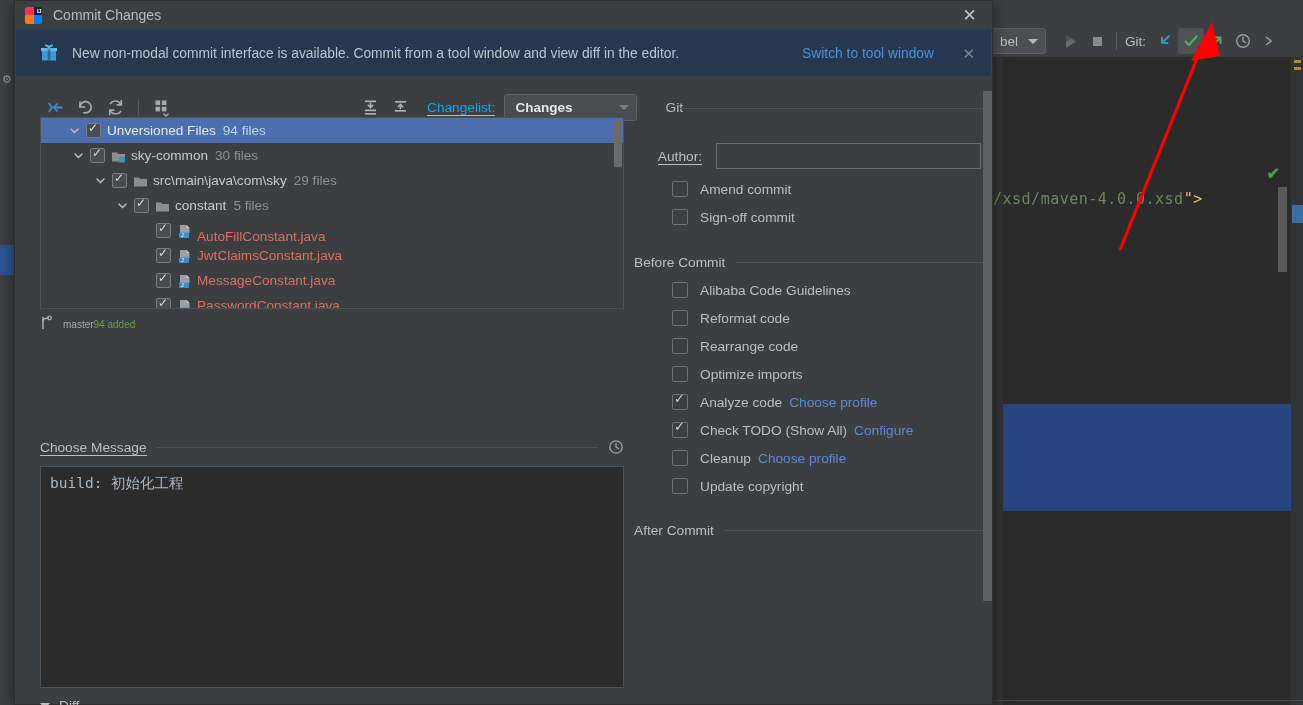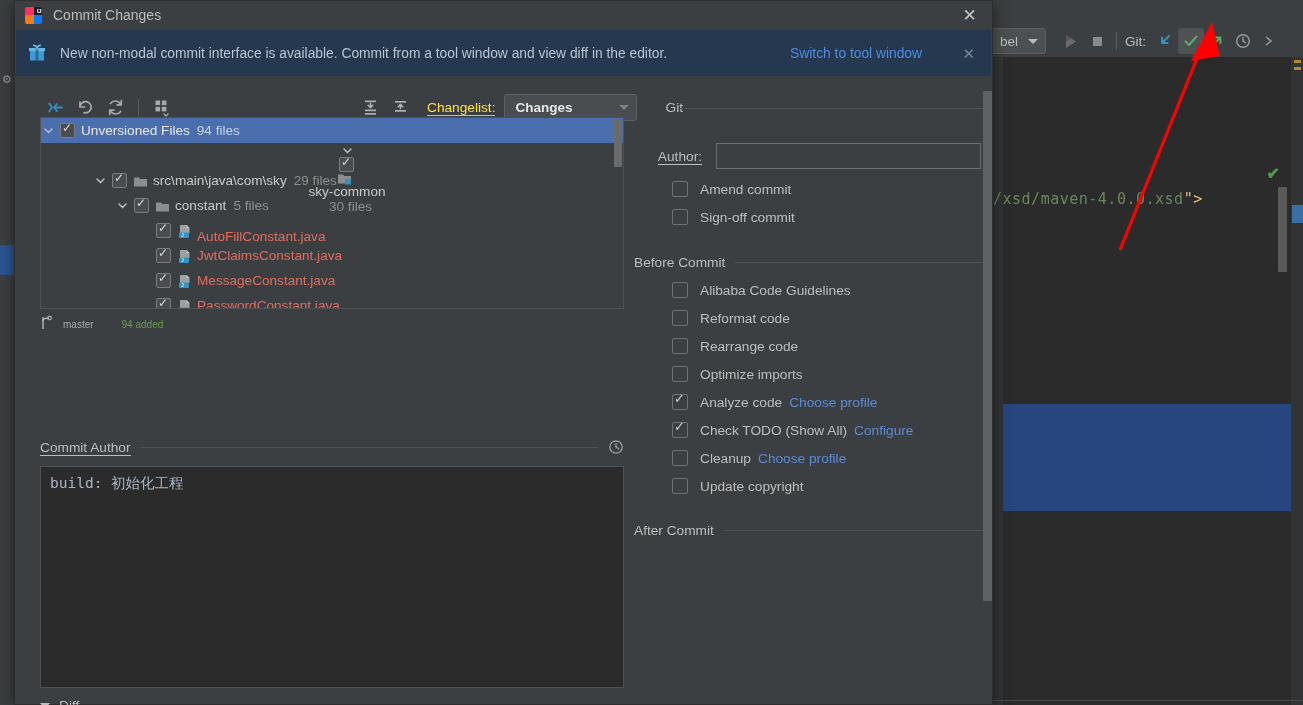--- a/index.html
+++ b/index.html
@@ -58,34 +58,34 @@
   .ij-logo .q1{position:absolute;left:0;top:0;width:8.5px;height:8.5px;background:#fe315d;}
   .ij-logo .q2{position:absolute;right:0;top:0;width:8.5px;height:8.5px;background:#1b1b2e;}
   .ij-logo .q3{position:absolute;left:0;bottom:0;width:8.5px;height:8.5px;background:#f97a12;}
   .ij-logo .q4{position:absolute;right:0;bottom:0;width:8.5px;height:8.5px;background:#087cfa;}
   .ij-logo .ij{position:absolute;right:1px;top:1px;color:#fff;font-size:6px;font-family:"Liberation Sans",sans-serif;font-weight:bold;letter-spacing:-.5px;}
   .dlg-title { color:#bbbbbb; font-size:14px; margin-left:11px; }
   .dlg-close { position:absolute; right:0; top:0; width:45px; height:28px; display:flex; align-items:center; justify-content:center; color:#c0c0c0; font-size:17px; font-weight:300; }
 
   .notif {
     margin:0 1px; height:46px; background:#25384f; display:flex; align-items:center;
-    padding:0 0 0 12px; position:relative; border-top:1px solid #2e3e52;
+    padding:0 0 0 24px; position:relative; border-top:1px solid #2e3e52;
   }
   .gift-icon { width:18px; height:18px; position:relative; flex:none; }
   .notif-text { color:#b8c4d0; font-size:13.8px; margin-left:14px; }
   .notif-link { color:#4d8ce0; font-size:13.8px; margin-left:123px; }
   .notif-close { position:absolute; right:16px; top:15px; color:#7b8794; font-size:15px; font-weight:300; }
 
   .dlg-body { position:absolute; left:1px; top:76px; right:1px; bottom:1px; }
 
   
   .ctrl-row { position:absolute; left:24px; top:14px; width:930px; height:32px; display:flex; align-items:center; }
   .ic-btn { width:30px; height:26px; display:flex; align-items:center; justify-content:center; }
   .vsep { width:1px; height:17px; background:#5a5a5a; margin:0 8px; }
-  .changelist-lbl { color:#fde047; font-size:13.7px; margin:0 9px 0 12px; }
+  .changelist-lbl { color:#0ea5e9; font-size:13.7px; margin:0 9px 0 12px; }
   .changelist-lbl u { text-decoration:none; border-bottom:1px solid #bdbdbd; }
   .combo-changes {
     width:133px; height:27px; background:#4a4d4f; border:1px solid #5e6163; border-radius:3px;
     display:flex; align-items:center; justify-content:space-between; padding:0 7px 0 10px; box-sizing:border-box;
   }
   .combo-changes span { color:#e6e6e6; font-size:13.5px; font-weight:bold; }
   .caret-dis { width:0;height:0;border-left:5px solid transparent;border-right:5px solid transparent;border-top:5px solid #7d7d7d; }
   .git-section-lbl { color:#bdbdbd; font-size:13.7px; margin-left:28px; }
 
   
@@ -97,21 +97,21 @@
   .cbox.checked::after { content:"✓"; position:absolute; left:1px; top:-3px; font-size:12px; color:#d8d8d8; }
   .folder-ico { width:14px; height:12px; flex:none; margin-right:6px; position:relative; }
   .java-ico { width:14px; height:14px; flex:none; margin-right:6px; position:relative; }
   .tname { color:#c8c8c8; }
   .tcount { color:#8e8e8e; margin-left:7px; }
   .tpath { color:#8e8e8e; margin-left:9px; }
   .tree-scroll { position:absolute; right:1px; top:1px; width:8px; height:48px; background:#6b6b6b; border-radius:1px; }
 
   .branch-row { position:absolute; left:24px; top:238px; display:flex; align-items:center; font-size:10px; }
   .branch-name { color:#a8a8a8; margin-left:10px; }
-  .added-count { color:#6a9b55; margin-left:28px; }
+  .added-count { color:#6a9b55; }
 
   
   .cm-header { position:absolute; left:24px; top:362px; width:584px; display:flex; align-items:center; }
   .cm-title { color:#bdbdbd; font-size:13.7px; white-space:nowrap; }
   .cm-title u { text-decoration:none; border-bottom:1px solid #bdbdbd; }
   .cm-line { flex:1; height:1px; background:#4f5254; margin:0 10px; }
   .cm-clock { width:16px; height:16px; flex:none; }
   .cm-box {
     position:absolute; left:24px; top:389px; width:584px; height:222px;
     background:#2b2b2b; border:1px solid #4e5254; box-sizing:border-box; padding:7px 9px;
@@ -297,31 +297,31 @@
         <div class="changelist-lbl"><u>Changelist:</u></div>
         <div class="combo-changes">
           <span>Changes</span>
           <span class="caret-dis"></span>
         </div>
         <div class="git-section-lbl">Git</div>
       </div>
 
       <div class="tree-wrap">
         <div id="tree-rows">
-            <div class="tree-row sel" style="padding-left: 0;">
+            <div class="tree-row sel" style="padding-left: 26px;">
               <span class="twisty">
                 <svg width="11" height="11" viewBox="0 0 11 11">
                   <path d="M2 4 L5.5 7.6 L9 4" stroke="#b8b8b8" stroke-width="1.5" fill="none" stroke-linecap="round" stroke-linejoin="round"></path>
                 </svg>
               </span>
               <span class="cbox checked" style="margin-left: 5px;"></span>
               <span class="tname" style="color: rgb(232, 232, 232);">Unversioned Files</span>
               <span class="tcount" style="color: rgb(200, 211, 228);">94 files</span>
             </div>
-            <div class="tree-row" style="padding-left: 30px; flex-direction: column;">
+            <div class="tree-row" style="padding-left: 30px;">
               <span class="twisty">
                 <svg width="11" height="11" viewBox="0 0 11 11">
                   <path d="M2 4 L5.5 7.6 L9 4" stroke="#b8b8b8" stroke-width="1.5" fill="none" stroke-linecap="round" stroke-linejoin="round"></path>
                 </svg>
               </span>
               <span class="cbox checked" style="margin-left: 5px;"></span>
               <span class="folder-ico"><svg width="15" height="13" viewBox="0 0 15 13">
                   <path d="M1 2.5 L6 2.5 L7.2 4 L14 4 L14 11.5 L1 11.5 Z" fill="#8a8e91"></path>
                   <rect x="8" y="7" width="6" height="5.5" fill="#3592c4"></rect>
                 </svg></span>
@@ -408,21 +408,21 @@
               <path d="M3 2 L3 14" stroke="#b0b0b0" stroke-width="1.5" fill="none"></path>
               <path d="M3 6 Q3 3 9 3" stroke="#b0b0b0" stroke-width="1.5" fill="none"></path>
               <circle cx="9.5" cy="3" r="1.8" stroke="#b0b0b0" stroke-width="1.2" fill="none"></circle>
             </svg>
         </span>
         <span class="branch-name">master</span>
         <span class="added-count">94 added</span>
       </div>
 
       <div class="cm-header">
-        <div class="cm-title"><u>Commit Author</u></div>
+        <div class="cm-title"><u>Choose Message</u></div>
         <div class="cm-line"></div>
         <div class="cm-clock">
           <svg width="16" height="16" viewBox="0 0 16 16">
               <circle cx="8" cy="8" r="6.2" stroke="#a0a0a0" stroke-width="1.3" fill="none"></circle>
               <path d="M8 4.4 L8 8 L10.6 9.6" stroke="#a0a0a0" stroke-width="1.3" fill="none" stroke-linecap="round"></path>
             </svg>
         </div>
       </div>
       <div class="cm-box">
         <div class="cm-text">build: 初始化工程</div>

